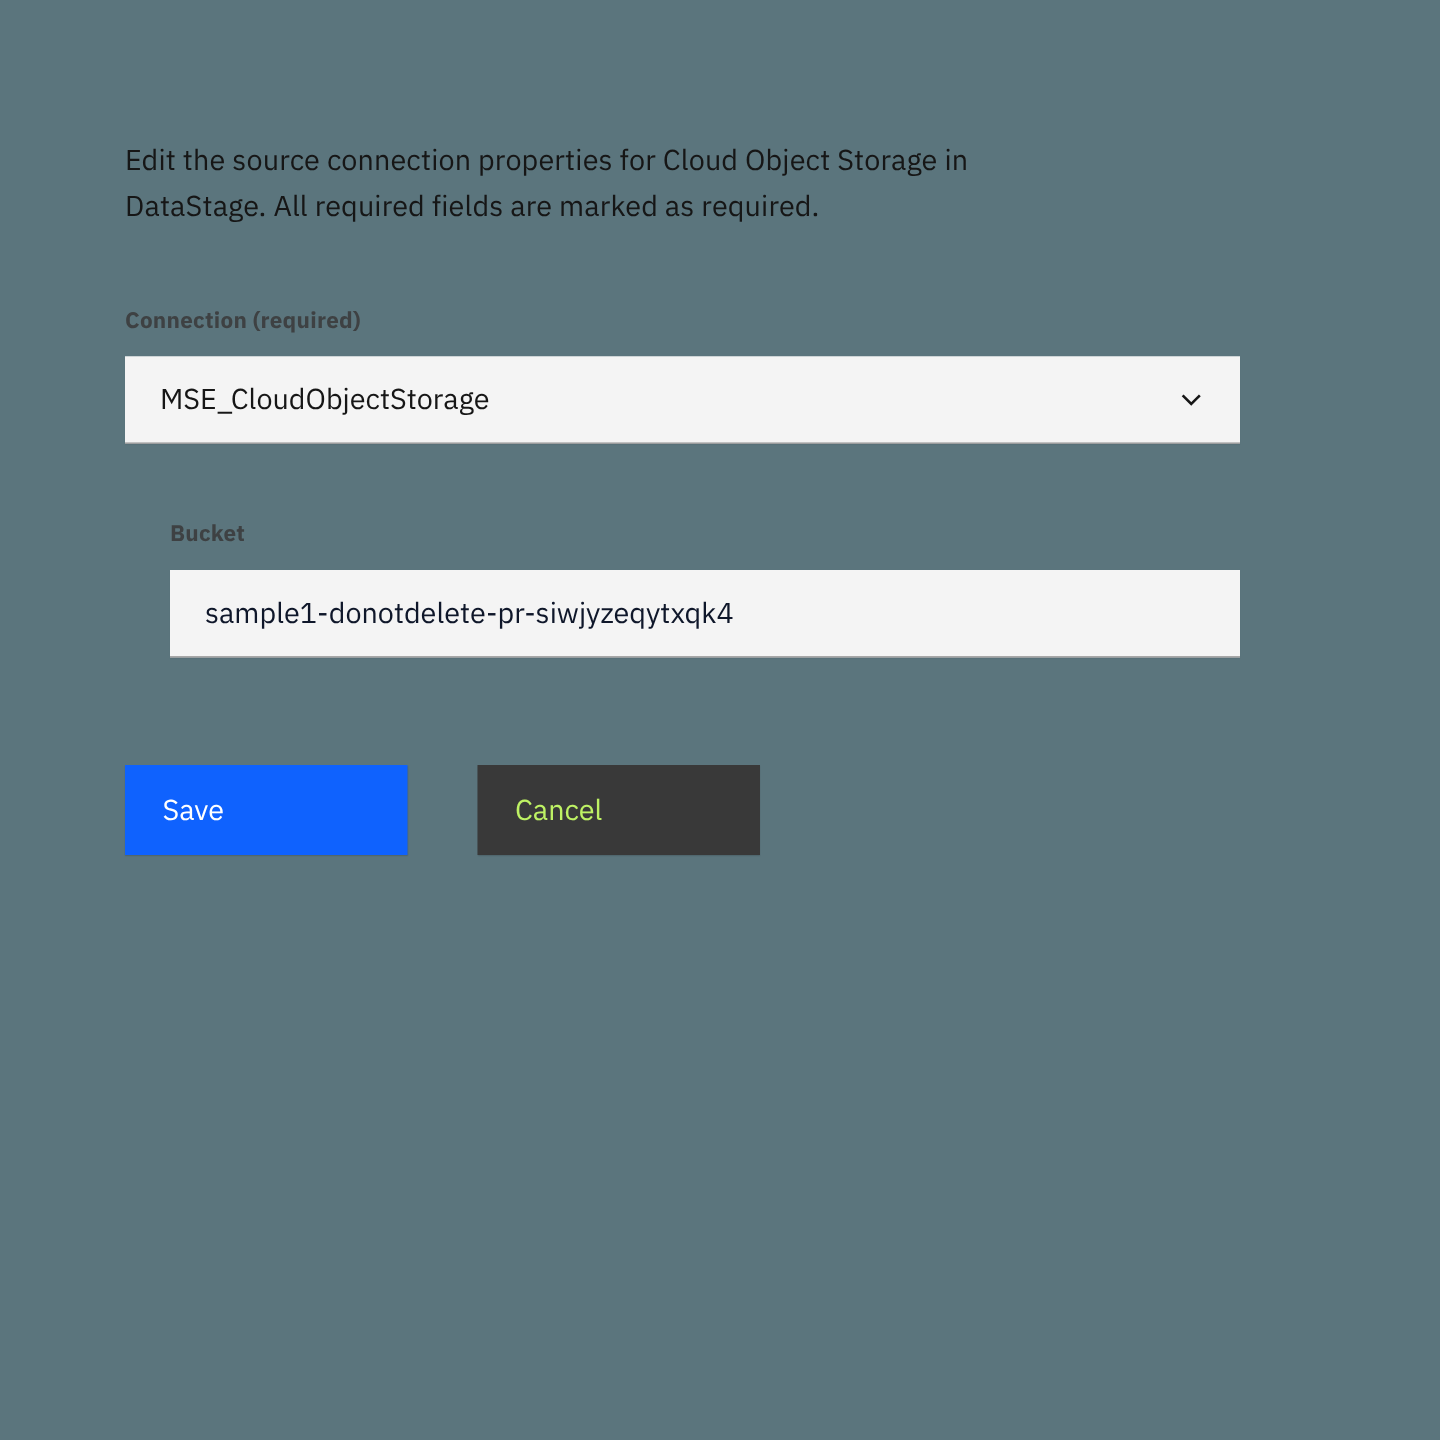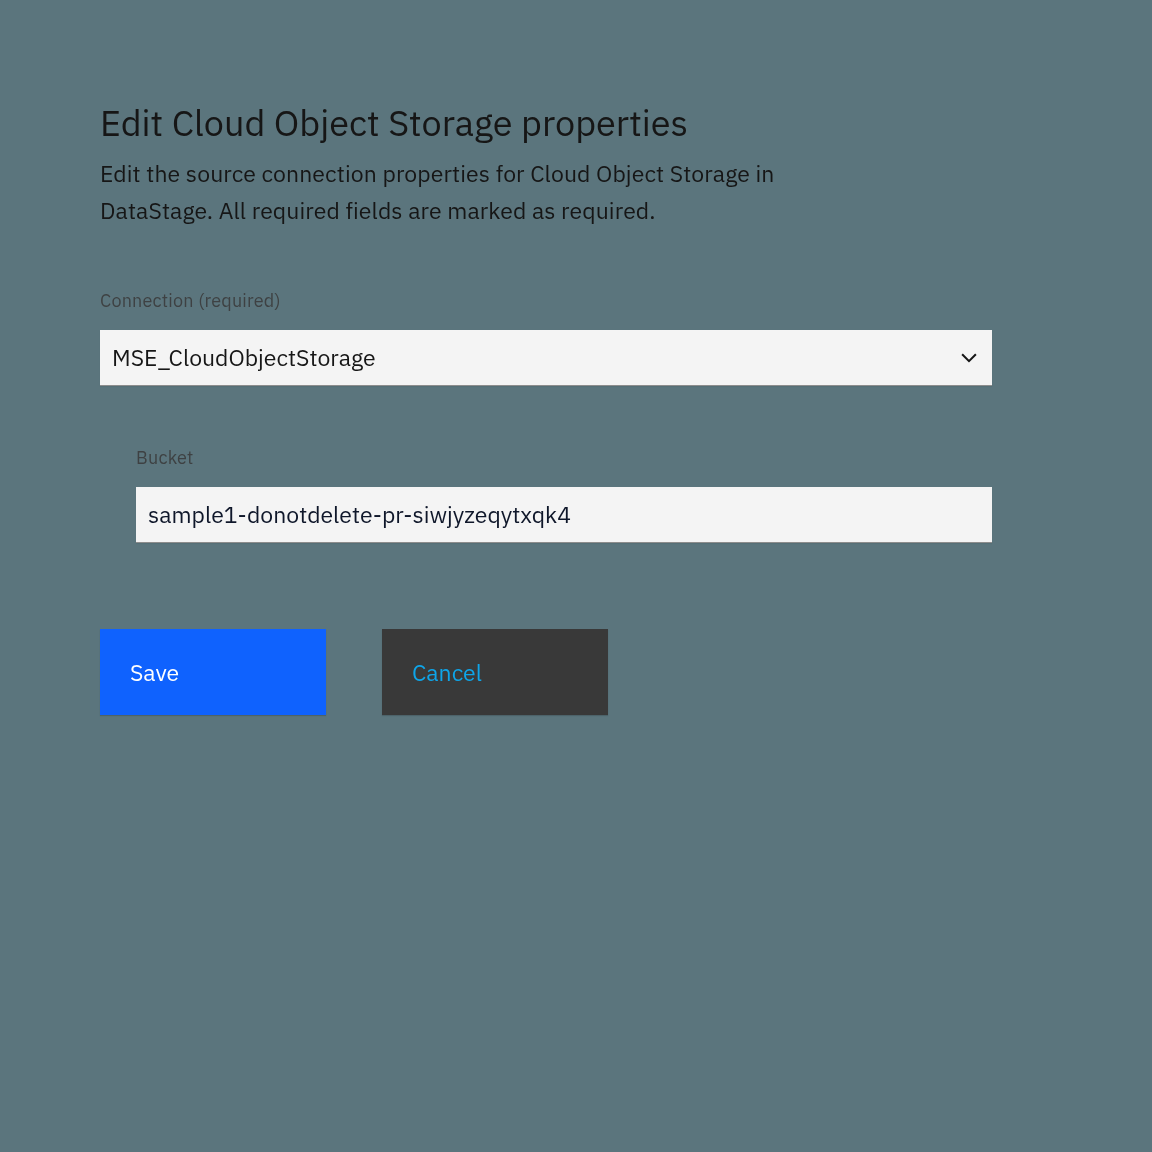--- a/index.html
+++ b/index.html
@@ -29,33 +29,33 @@
       font-weight: 400;
       color: #161616;
       line-height: 1.6;
       max-width: 740px;
       letter-spacing: 0.1px;
     }
     .field { margin-top: 60px; }
     .field + .field { margin-top: 60px; margin-left: 36px; }
     .label {
       font-size: 18px;
-      font-weight: 400;
+      font-weight: 700;
       color: #393939;
       opacity: 0.85;
       letter-spacing: 0.2px;
     }
     .control {
       margin-top: 18px;
       width: 100%;
-      height: 56px;
+      height: 70px;
       background: #f4f4f4;
       border: none;
       border-bottom: 1.5px solid #8d8d8d;
-      padding: 0 12px;
+      padding: 0 28px;
       font-size: 23px;
       color: #161616;
       display: flex;
       align-items: center;
       justify-content: space-between;
       box-shadow: 0 1px 1px rgba(0,0,0,0.05);
     }
     .control input {
       border: none; background: transparent;
       font-size: 23px; color: #0f172a;
@@ -65,40 +65,39 @@
     .chevron {
       width: 22px; height: 22px; flex-shrink: 0;
       color: #161616;
     }
     .actions {
       margin-top: 86px;
       display: flex;
       gap: 56px;
     }
     .btn {
-      height: 86px;
+      height: 72px;
       min-width: 226px;
       padding: 0 30px;
       font-size: 23px;
       display: inline-flex;
       align-items: center;
       border: none;
       cursor: pointer;
       font-family: inherit;
       box-shadow: 0 1px 1px rgba(0,0,0,0.15);
     }
     .btn-primary { background: #0f62fe; color: #ffffff; }
-    .btn-secondary { background: #393939; color: #0ea5e9; }
+    .btn-secondary { background: #393939; color: #bef264; }
   </style>
 </head>
 <body>
 
 <div class="panel">
 
-  <h1 class="title">Edit Cloud Object Storage properties</h1>
   <p class="subtitle">Edit the source connection properties for Cloud Object Storage in DataStage. All required fields are marked as required.</p>
 
   <div class="field">
     <div class="label">Connection (required)</div>
     <div class="control" role="button" tabindex="0">
       <span>MSE_CloudObjectStorage</span>
       <svg class="chevron" viewBox="0 0 16 16" fill="none" stroke="currentColor" stroke-width="1.5">
         <polyline points="3 6 8 11 13 6"></polyline>
       </svg>
     </div>

